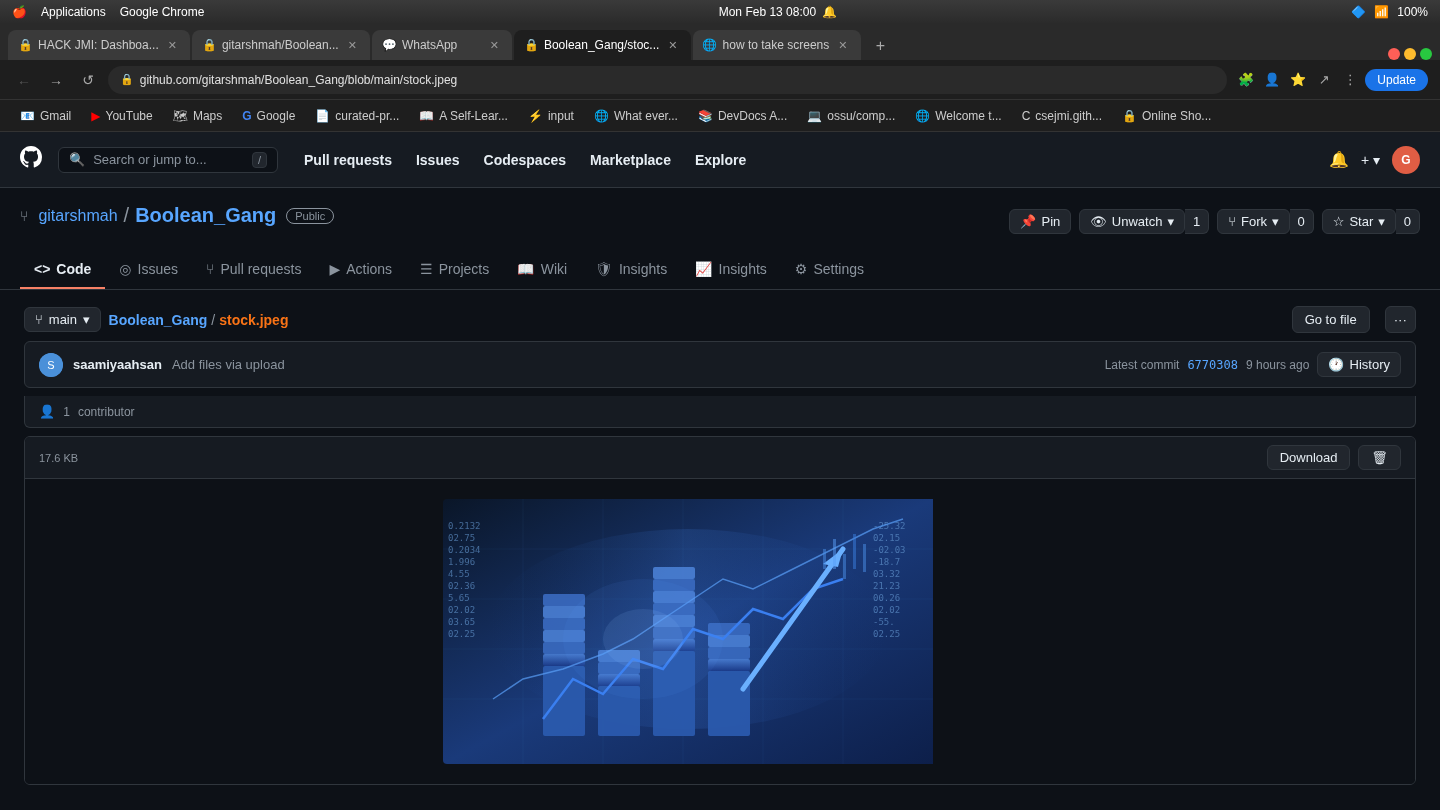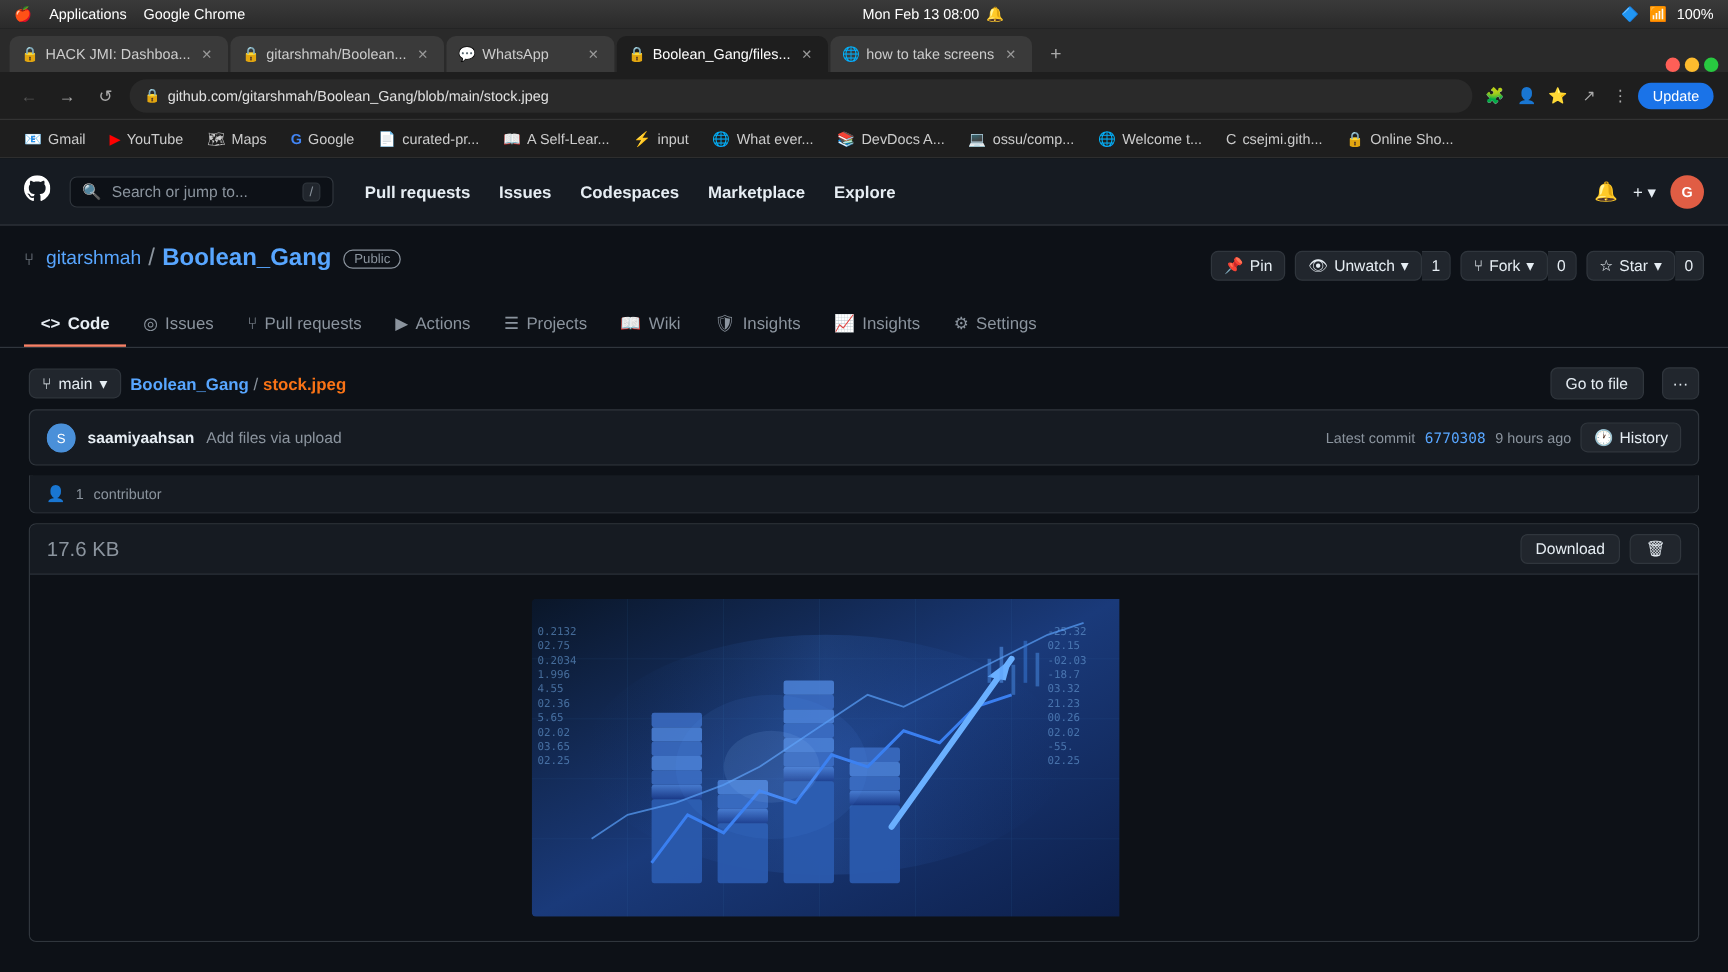--- a/index.html
+++ b/index.html
@@ -356,21 +356,21 @@
       overflow: hidden;
     }
     .file-viewer-header {
       display: flex;
       align-items: center;
       justify-content: space-between;
       padding: 8px 14px;
       border-bottom: 1px solid #30363d;
       background: #161b22;
     }
-    .file-size { color: #8b949e; font-size: 17px; }
+    .file-size { color: #8b949e; font-size: 11px; }
     .download-btn {
       background: #21262d;
       border: 1px solid #30363d;
       border-radius: 6px;
       padding: 4px 12px;
       color: #e6edf3;
       font-size: 13px;
       cursor: pointer;
     }
     .file-viewer-content {
@@ -432,21 +432,21 @@
       <span>gitarshmah/Boolean...</span>
       <span class="tab-close">✕</span>
     </div>
     <div class="tab">
       <span class="tab-favicon">💬</span>
       <span>WhatsApp</span>
       <span class="tab-close">✕</span>
     </div>
     <div class="tab active">
       <span class="tab-favicon">🔒</span>
-      <span>Boolean_Gang/files...</span>
+      <span>Boolean_Gang/stoc...</span>
       <span class="tab-close">✕</span>
     </div>
     <div class="tab">
       <span class="tab-favicon">🌐</span>
       <span>how to take screens</span>
       <span class="tab-close">✕</span>
     </div>
     <div class="tab-new">+</div>
     <div class="tab-controls">
       <span class="traffic-light tl-red"></span>

